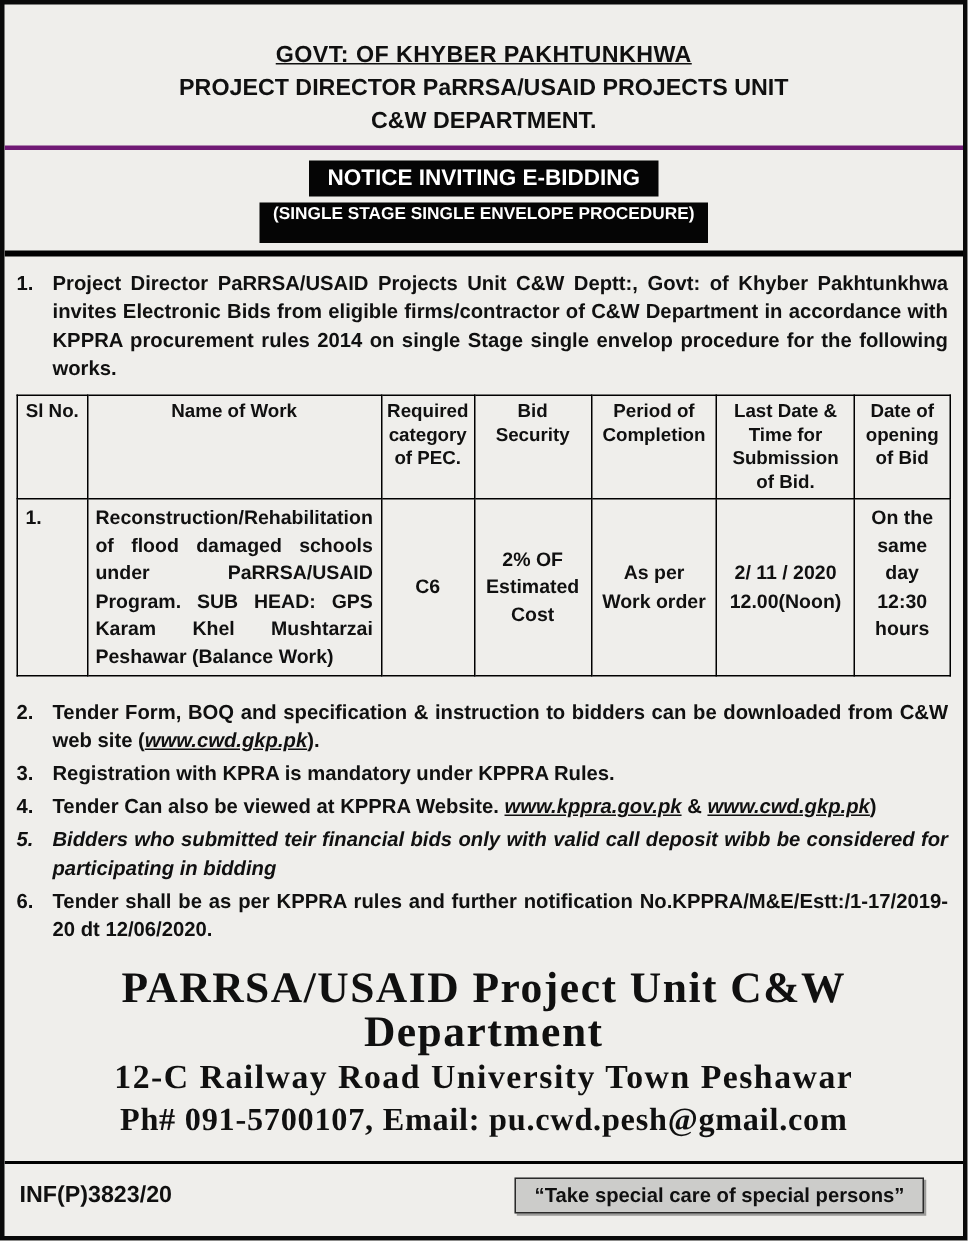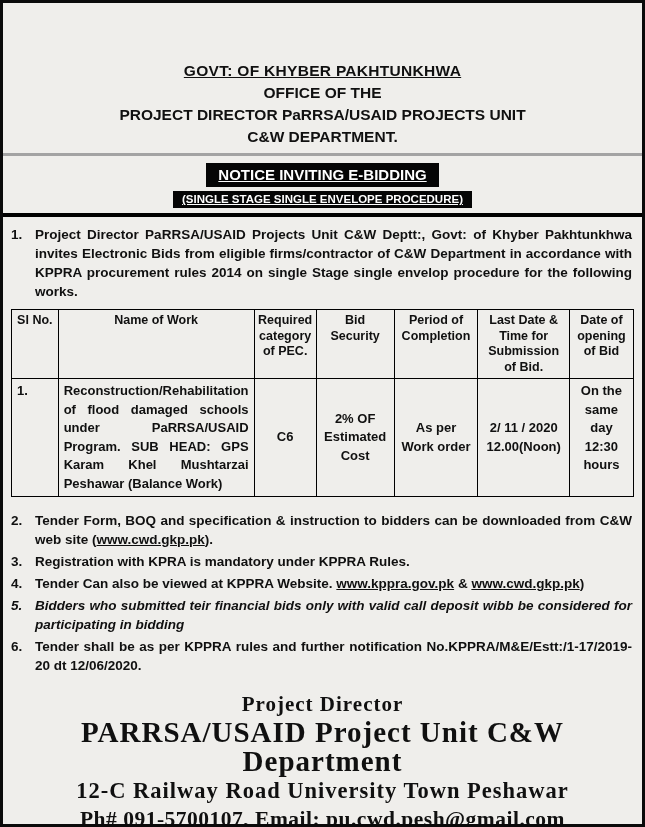--- a/index.html
+++ b/index.html
@@ -2,30 +2,30 @@
 <html><head>
 <meta charset="utf-8">
 <style>
   html,body { margin:0; padding:0; background:#8f8f8f; }
   .page {
     width:645px; height:827px; box-sizing:border-box; margin:0 auto;
     border:3px solid #0a0a0a; background:#efeeeb; overflow:hidden;
     font-family:"Liberation Sans", sans-serif; font-weight:700; color:#101010;
   }
   
-  .letterhead { text-align:center; padding:11px 8px 5px; border-bottom:3px solid #a3a3a3;margin-top:46px; }
+  .letterhead { text-align:center; padding:23px 8px 5px; border-bottom:3px solid #701a75; }
   .lh { font-size:15.5px; line-height:22px; }
   .lh-govt { text-decoration:underline; letter-spacing:0.3px; }
   
   .bars { text-align:center; padding:7px 0 5px; border-bottom:4px solid #000; }
   .bar {
     display:table; margin:0 auto 4px; background:#050505; color:#fff;
-    font-size:15px; line-height:19px; padding:2px 12px 3px; text-decoration:underline;
+    font-size:15px; line-height:19px; padding:2px 12px 3px; 
   }
-  .bar-small { font-size:11.5px; line-height:14px; padding:1px 9px 2px; margin-bottom:0; }
+  .bar-small { font-size:11.5px; line-height:14px; padding:1px 9px 12px; margin-bottom:0; }
   
   .numitem { display:flex; }
   .numitem .num { flex:none; width:24px; font-size:13.5px; line-height:19px; }
   .numitem .txt { flex:1; font-size:13.5px; line-height:19px; text-align:justify; }
   .intro { padding:8px 10px 4px 8px; }
   
   .worktable { width:calc(100% - 16px); margin:4px 8px 2px; border-collapse:collapse; table-layout:fixed; }
   .worktable th, .worktable td { border:1.5px solid #000; font-weight:700; overflow:hidden; }
   .worktable th { font-size:12.5px; line-height:15.5px; padding:3px 3px; vertical-align:top; text-align:center; }
   .worktable th.sl { text-align:center; }
@@ -33,21 +33,21 @@
   tr.hdr { height:60px; }
   tr.row { height:112px; }
   .td-sl { vertical-align:top; text-align:left; }
   .td-name { vertical-align:top; text-align:justify; }
   .td-cat, .td-sec, .td-period, .td-last { vertical-align:middle; text-align:center; }
   .td-open { vertical-align:top; text-align:center; }
   
   .notes { padding:12px 10px 0 8px; }
   .note { margin-bottom:3px; }
   .note-italic .num, .note-italic .txt { font-style:italic; }
-  .link { text-decoration:underline; }
+  .link { text-decoration:underline;font-style:italic; }
   
   .footer { text-align:center; font-family:"Liberation Serif", serif; padding:13px 4px 6px; }
   .f1 { font-size:21px; line-height:27px; letter-spacing:1px; }
   .f2 { font-size:29px; line-height:29px; letter-spacing:1px; }
   .f3 { font-size:22.5px; line-height:29px; letter-spacing:1px; }
   .f4 { font-size:21.5px; line-height:28px; letter-spacing:0.5px; }
   
   .bottom-rule { border-top:2.5px solid #000; margin-top:8px; }
   .bottom { display:flex; justify-content:space-between; align-items:center; padding:9px 26px 0 10px; }
   .inf { font-size:15.5px; font-family:"Liberation Sans", sans-serif; }
@@ -56,21 +56,20 @@
     font-size:13.5px; box-shadow:1.5px 1.5px 0 rgba(0,0,0,0.35);
   }
 </style>
 </head>
 <body>
 
 <div class="page">
 
   <div class="letterhead">
     <div class="lh lh-govt">GOVT: OF KHYBER PAKHTUNKHWA</div>
-    <div class="lh">OFFICE OF THE</div>
     <div class="lh">PROJECT DIRECTOR PaRRSA/USAID PROJECTS UNIT</div>
     <div class="lh">C&amp;W DEPARTMENT.</div>
   </div>
 
   <div class="bars">
     <div class="bar">NOTICE INVITING E-BIDDING</div>
     <div class="bar bar-small">(SINGLE STAGE SINGLE ENVELOPE PROCEDURE)</div>
   </div>
 
   <div class="numitem intro">
@@ -129,21 +128,20 @@
       <span class="num">5.</span>
       <div class="txt">Bidders who submitted teir financial bids only with valid call deposit wibb be considered for participating in bidding</div>
     </div>
     <div class="numitem note">
       <span class="num">6.</span>
       <div class="txt">Tender shall be as per KPPRA rules and further notification No.KPPRA/M&amp;E/Estt:/1-17/2019-20 dt 12/06/2020.</div>
     </div>
   </div>
 
   <div class="footer">
-    <div class="f1">Project Director</div>
     <div class="f2">PARRSA/USAID Project Unit C&amp;W Department</div>
     <div class="f3">12-C Railway Road University Town Peshawar</div>
     <div class="f4">Ph# 091-5700107, Email: pu.cwd.pesh@gmail.com</div>
   </div>
 
   <div class="bottom-rule"></div>
   <div class="bottom">
     <div class="inf">INF(P)3823/20</div>
     <div class="slogan">“Take special care of special persons”</div>
   </div>

